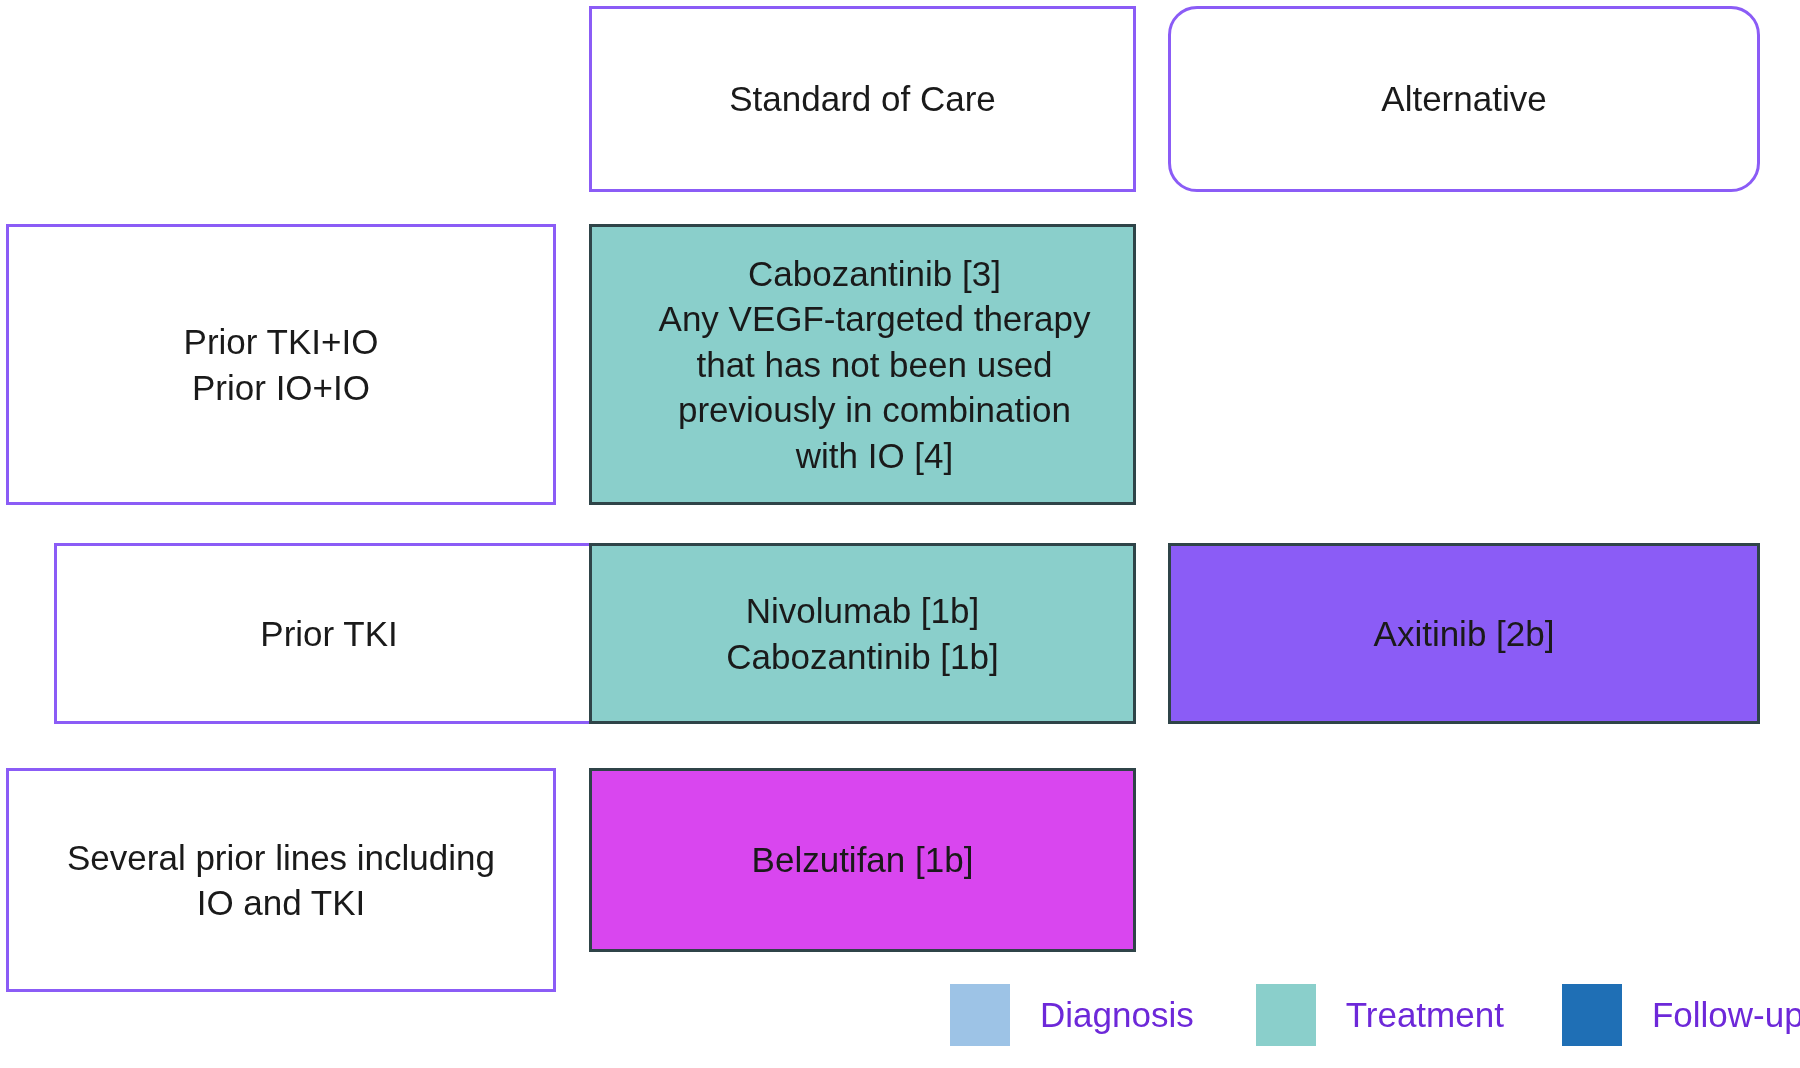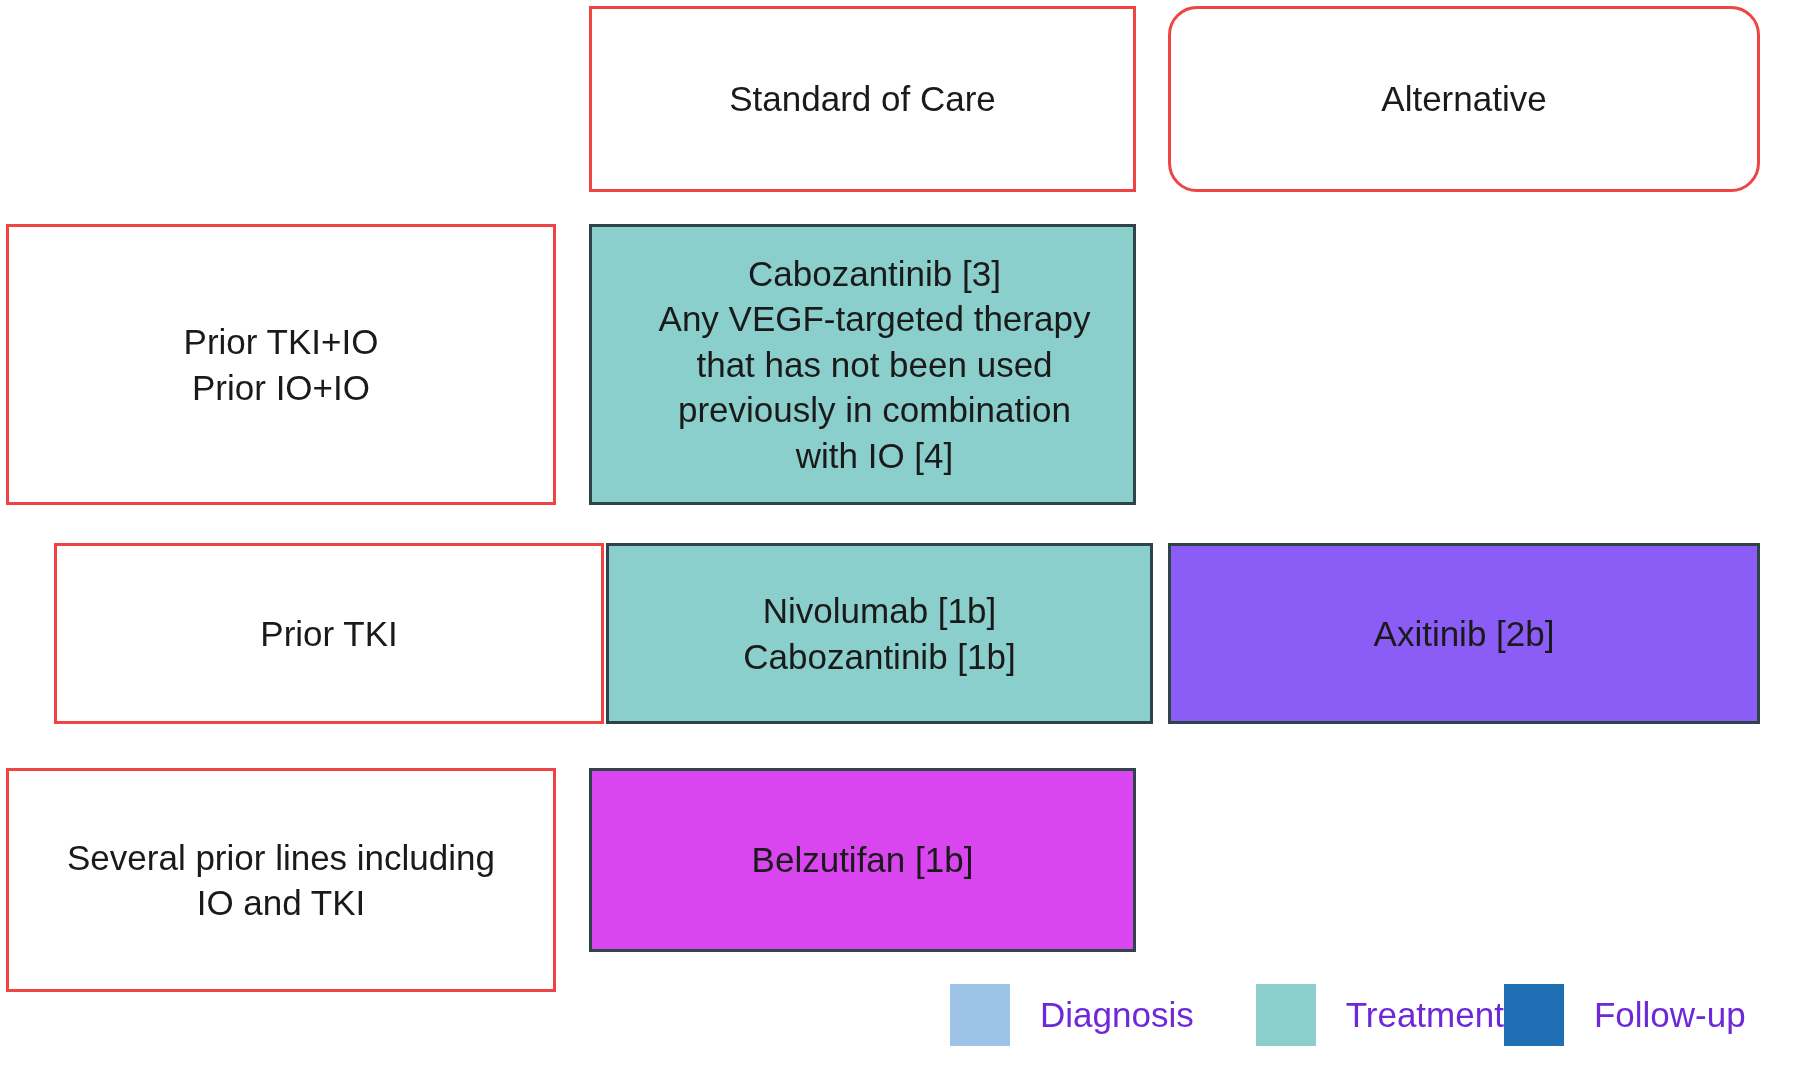--- a/index.html
+++ b/index.html
@@ -15,21 +15,21 @@
   #canvas {
     position: relative;
     width: 1800px;
     height: 1068px;
     background: #ffffff;
     overflow: hidden;
   }
   .box {
     position: absolute;
     box-sizing: border-box;
-    border: 3px solid #ef4444;
+    border: 3px solid #8b5cf6;
     display: flex;
     align-items: center;
     justify-content: center;
     text-align: center;
     background: #ffffff;
   }
   .box .txt {
     display: block;
     width: 100%;
     padding: 0 10px;
@@ -48,21 +48,21 @@
   
   #hdr-soc   { left: 589px;  top: 6px;   width: 547px; height: 186px; }
   #hdr-alt   { left: 1168px; top: 6px;   width: 592px; height: 186px; border-radius: 29px; }
 
   
   #r1-label  { left: 6px;    top: 224px; width: 550px; height: 281px; justify-content: center; }
   #r1-soc    { left: 589px;  top: 224px; width: 547px; height: 281px; padding-left: 24px; }
 
   
   #r2-label  { left: 6px;    top: 543px; width: 550px; height: 181px; margin-left: 48px; }
-  #r2-soc    { left: 606px;  top: 543px; width: 547px; height: 181px; }
+  #r2-soc    { left: 589px;  top: 543px; width: 547px; height: 181px; }
   #r2-alt    { left: 1168px; top: 543px; width: 592px; height: 181px; }
 
   
   #r3-label  { left: 6px;    top: 768px; width: 550px; height: 224px; }
   #r3-soc    { left: 589px;  top: 768px; width: 547px; height: 184px; }
 
   
   #legend {
     position: absolute;
     left: 950px;
@@ -70,21 +70,21 @@
     width: 845px;
     height: 66px;
     display: flex;
     align-items: center;
   }
   .legend-item {
     display: flex;
     align-items: center;
   }
   .legend-item.diagnosis  { margin-right: 62px; }
-  .legend-item.treatment  { }
+  .legend-item.treatment  { margin-right: 58px; }
   .legend-swatch {
     width: 60px;
     height: 62px;
     flex: 0 0 auto;
   }
   .legend-label {
     font-size: 35px;
     color: #6d28d9;
     margin-left: 30px;
     white-space: nowrap;

